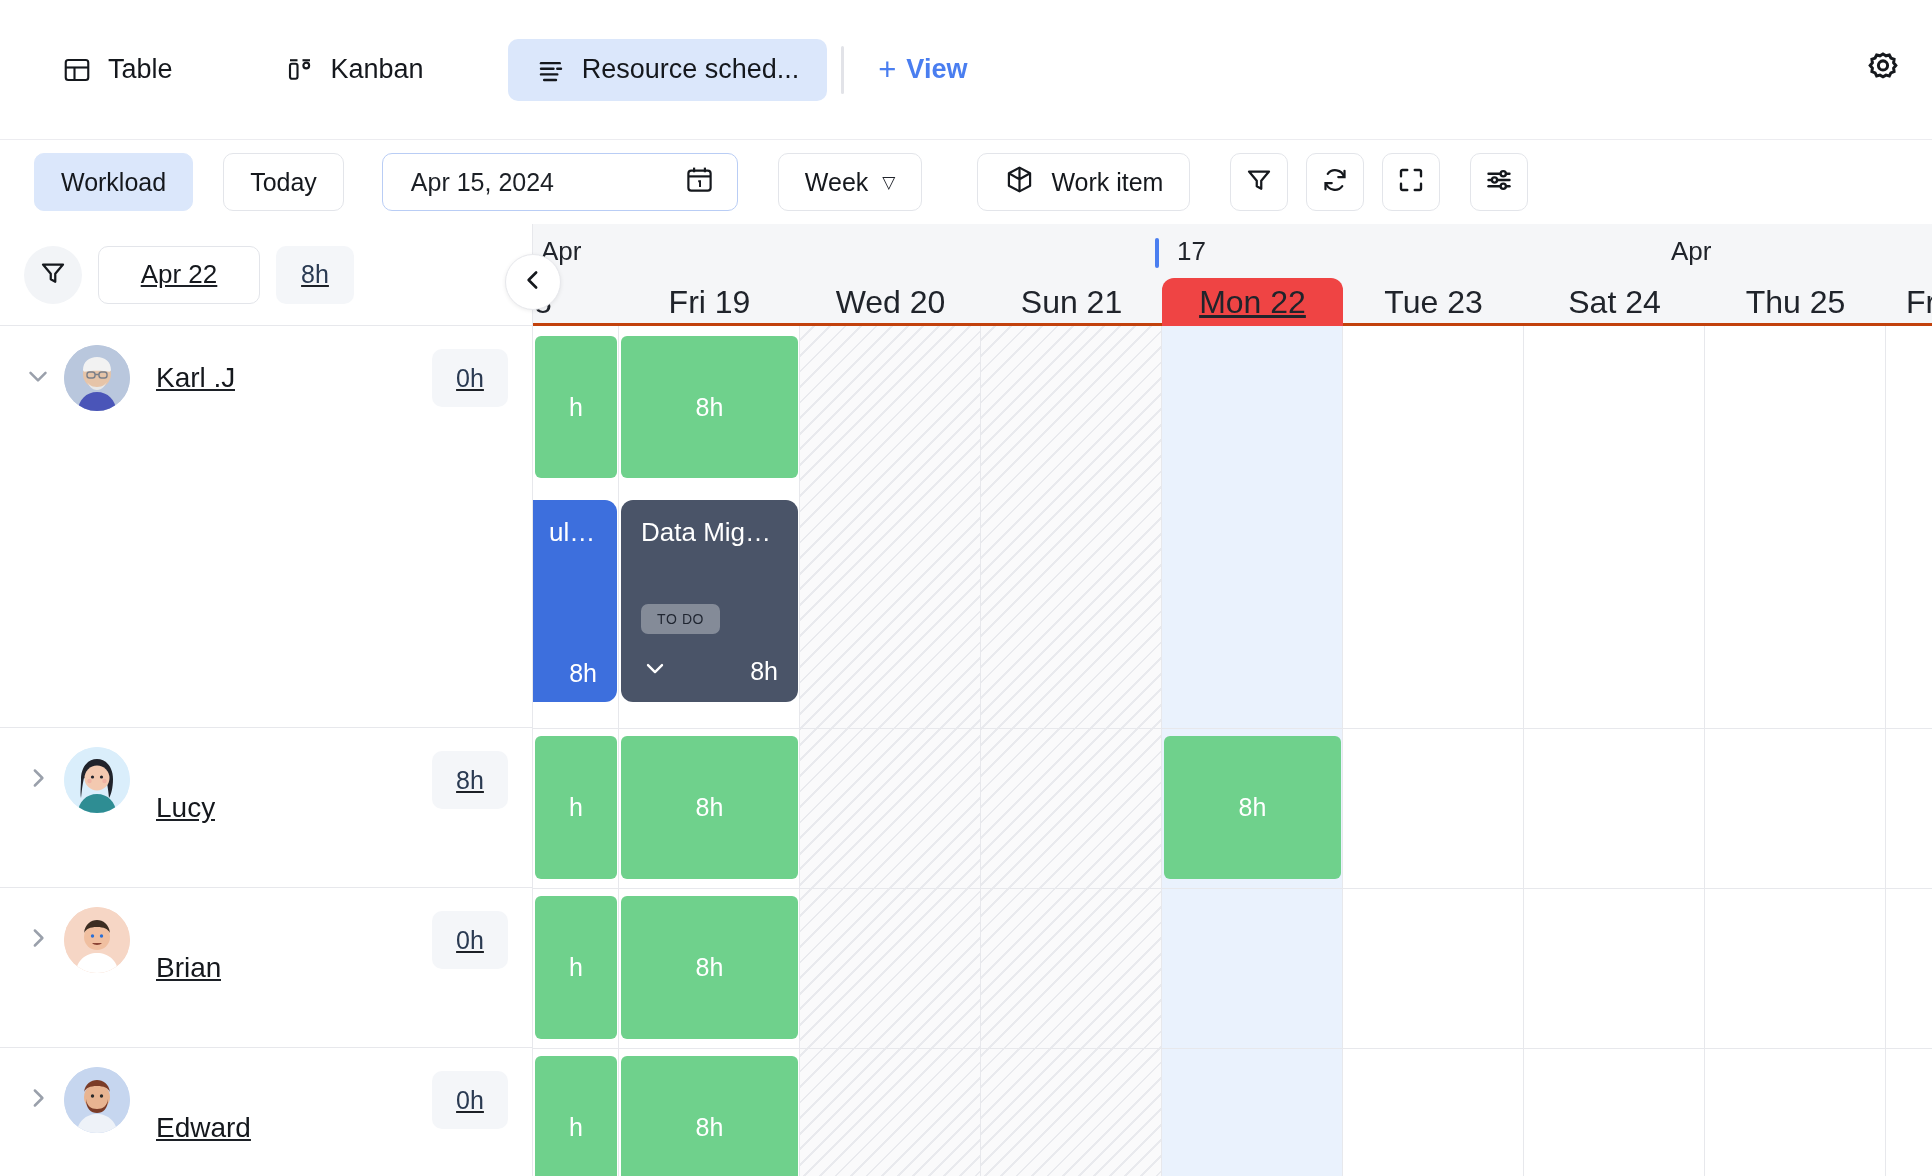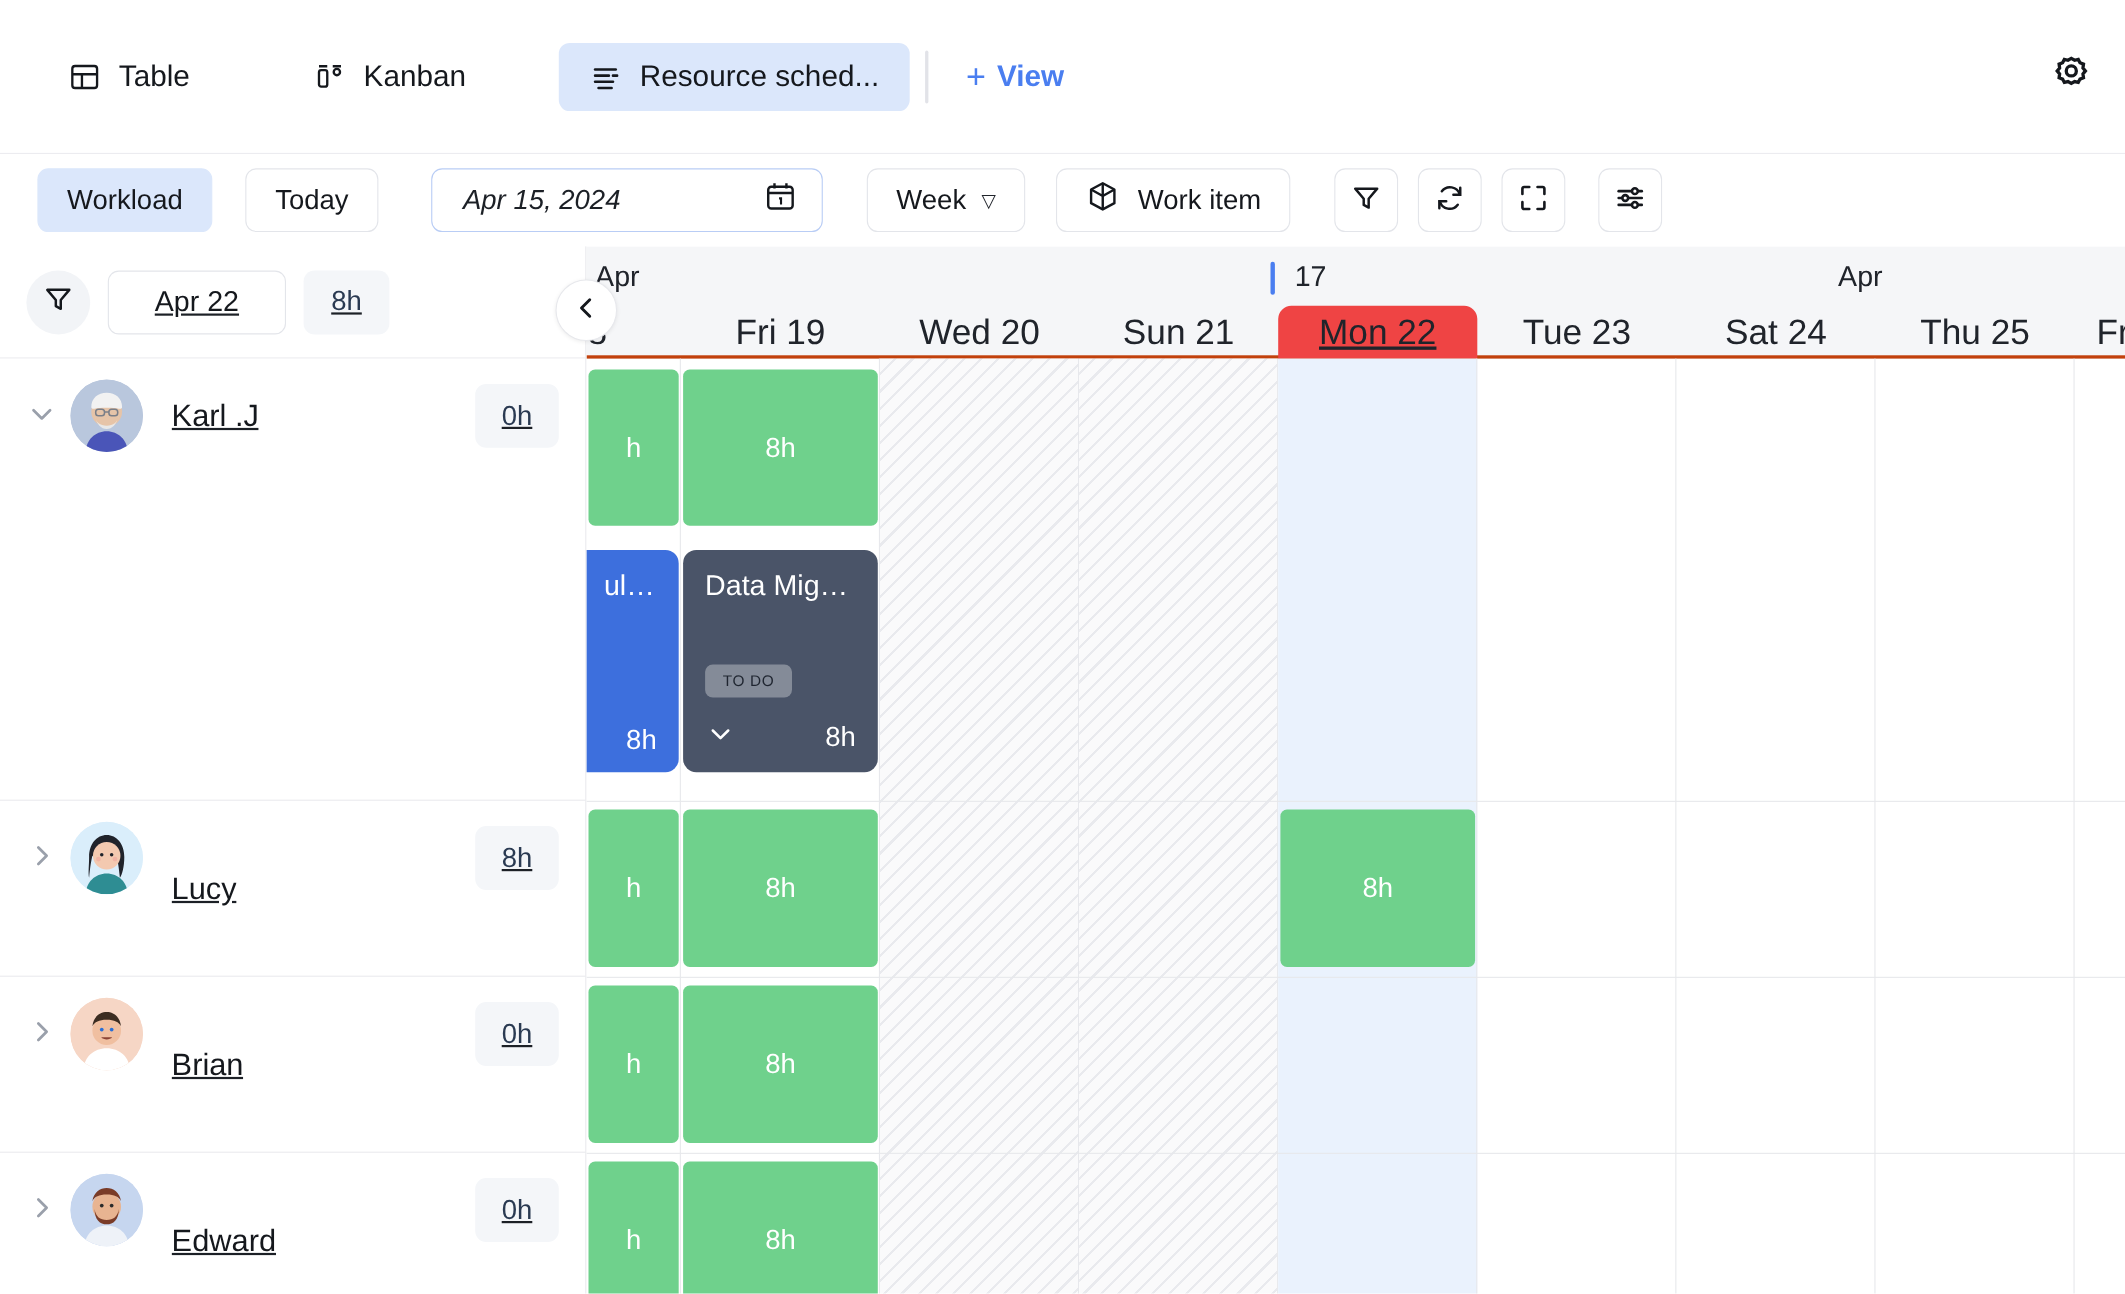--- a/index.html
+++ b/index.html
@@ -273,39 +273,39 @@
 <div class="toolbar">
 
   <div class="tb-btn primary">
     <span>Workload</span>
   </div>
 
   <div class="tb-btn" style="margin-left:12px;">
     <span>Today</span>
   </div>
 
-  <div class="tb-date" style="margin-left:30px;font-style:italic;">
+  <div class="tb-date" style="margin-left:20px;">
     <span>Apr 15, 2024</span>
     <span>
       <svg viewBox="0 0 24 24" width="31" height="31" fill="none" stroke="#15181d" stroke-width="1.7">
         <rect x="3.4" y="5.2" width="17.2" height="15.4" rx="2.2"></rect>
         <line x1="3.4" y1="9.6" x2="20.6" y2="9.6"></line>
         <line x1="7.8" y1="2.8" x2="7.8" y2="6.4"></line>
         <line x1="16.2" y1="2.8" x2="16.2" y2="6.4"></line>
         <path d="M11 13.4h1.4v4.4" stroke-width="1.5"></path>
       </svg>
     </span>
   </div>
 
   <div class="tb-btn" style="margin-left:22px;">
     <span>Week</span>
     <span class="caret">▽</span>
   </div>
 
-  <div class="tb-btn" style="margin-left:10px;">
+  <div class="tb-btn" style="margin-left:37px;">
     <span class="wi-icon">
       <svg viewBox="0 0 24 24" width="31" height="31" fill="none" stroke="#15181d" stroke-width="1.7" stroke-linejoin="round">
         <path d="M12 2.8l8.2 4.4v9.6L12 21.2 3.8 16.8V7.2z"></path>
         <path d="M12 2.8v18.4M3.8 7.2L12 11.8l8.2-4.6"></path>
       </svg>
     </span>
     <span>Work item</span>
   </div>
 
   <div class="tb-icon-btn" style="margin-left:22px;">

